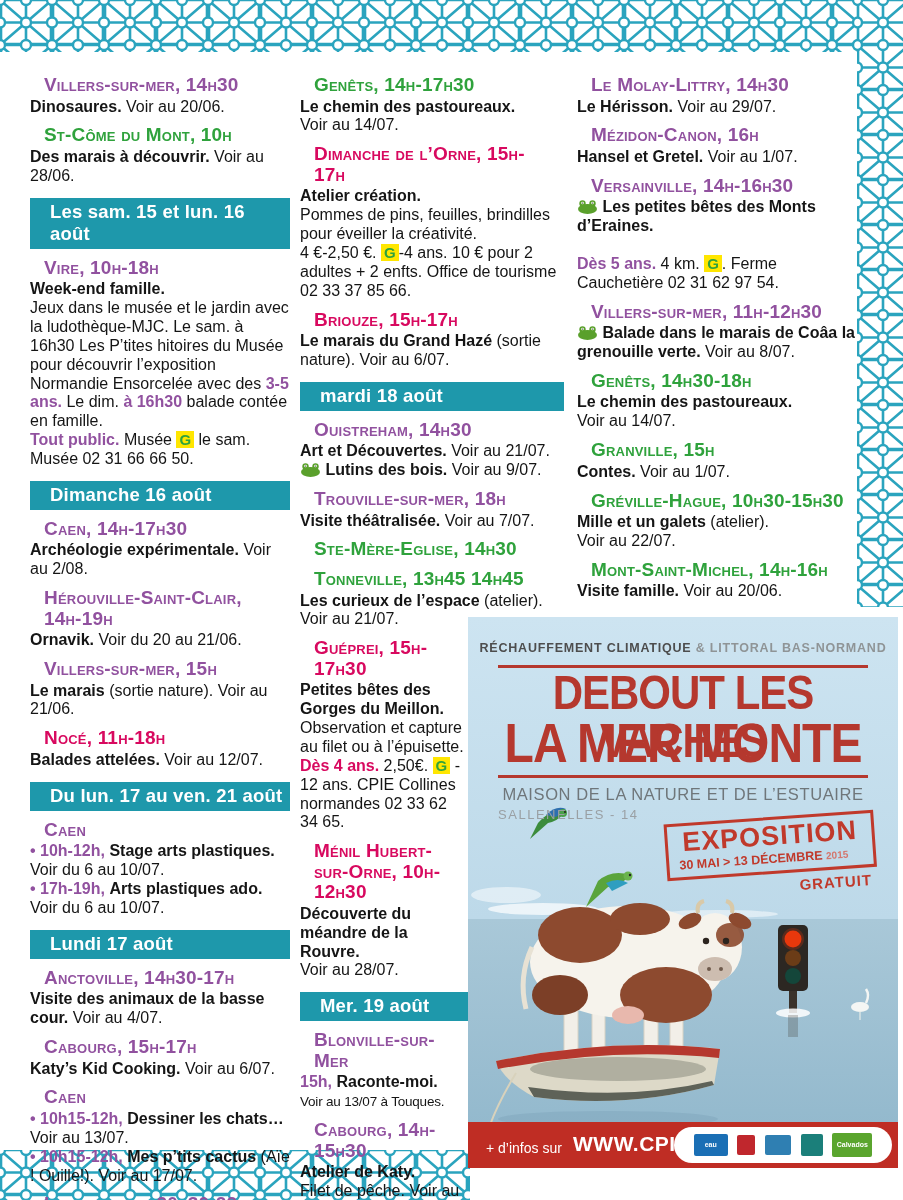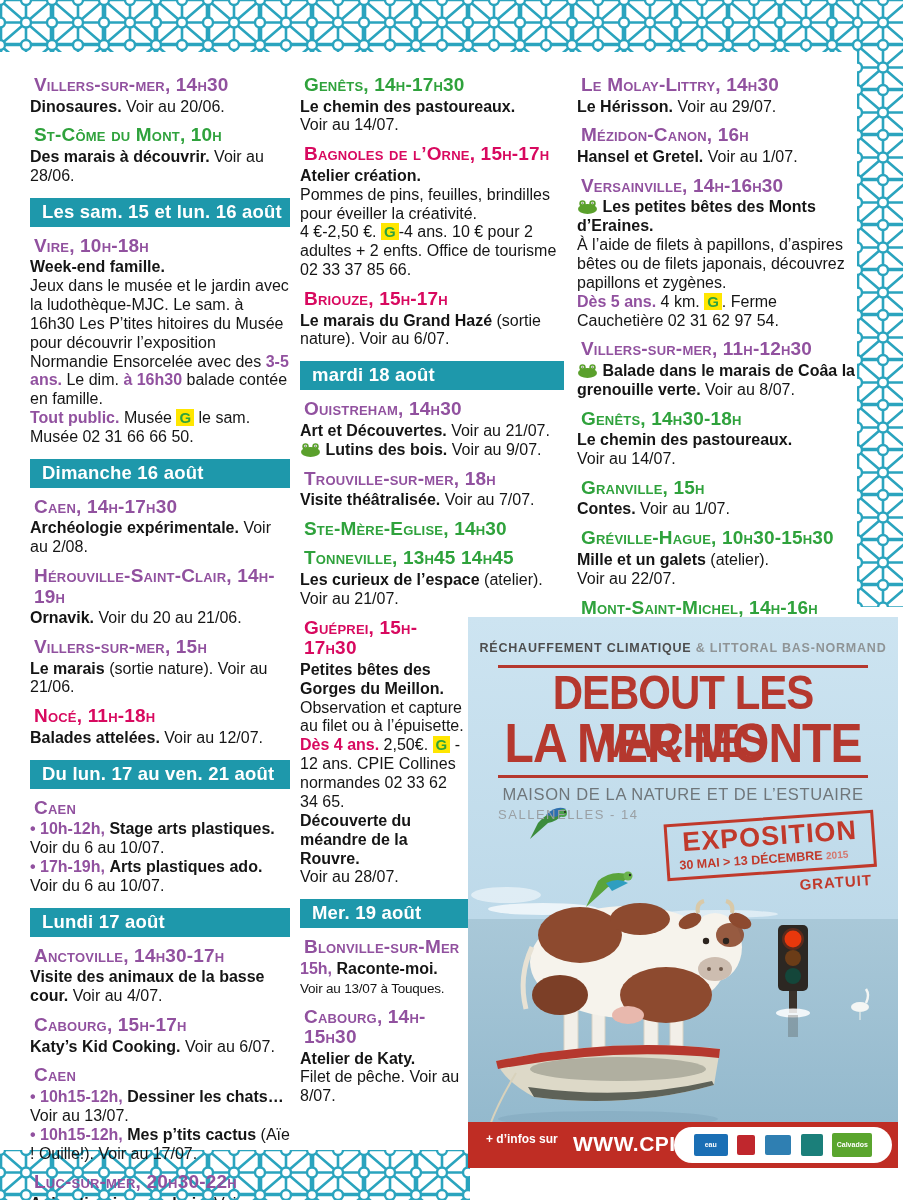--- a/index.html
+++ b/index.html
@@ -10,31 +10,31 @@
   
   .border-svg{position:absolute;display:block}
   .top-border{left:0;top:0}
   .right-strip{left:857px;top:0}
   .bottom-border{left:0;top:1150px}
   
   .col{position:absolute;top:66px}
   .col1{left:30px;width:260px}
   .col2{left:300px;width:264px}
   .col3{left:577px;width:282px}
-  .ehead{font-weight:bold;font-variant:small-caps;font-size:19px;line-height:1.08;margin:9px 4px 2px;letter-spacing:.2px}
+  .ehead{font-weight:bold;font-variant:small-caps;font-size:19px;line-height:1.08;margin:9px 14px 2px;letter-spacing:.2px}
   .h-purple{color:#91519f}
   .h-green{color:#2fa23c}
   .h-pink{color:#d8095f}
   .ebody{font-size:16px;line-height:1.18;color:#151515}
   .ebody .b{font-weight:bold}
   .ebody .i{}
   .ebody .c-purple{color:#91519f}
   .ebody .c-pink{color:#d8095f}
   .ebody .small{font-size:13.5px;letter-spacing:-.2px}
-  .banner{background:#1e98ab;color:#fff;font-weight:bold;font-size:18.5px;padding:3px 6px 4px 12px;margin:12px 0 5px;letter-spacing:.2px}
+  .banner{background:#1e98ab;color:#fff;font-weight:bold;font-size:18.5px;padding:3px 6px 4px 20px;margin:12px 0 5px;letter-spacing:.2px}
   .event.narrow,.banner.narrow{width:168px}
   .gfree{background:#ffe600;color:#2fa23c;font-weight:bold;padding:0 3px;font-size:15px}
   .frog svg{vertical-align:-2px}
   
   .poster{position:absolute;left:468px;top:617px;width:430px;height:551px;overflow:hidden;background:#cfe4f0}
   .poster .scene{position:absolute;left:0;top:0;z-index:1}
   .p-text{position:absolute;z-index:2;left:0;width:100%;text-align:center}
   .p-kicker{top:24px;font-size:12.5px;font-weight:bold;letter-spacing:.8px;color:#4d4d4d}
   .p-kicker .lite{color:#8f9496;font-weight:bold}
   .p-rule{position:absolute;z-index:2;left:7%;width:86%;height:3px;background:#b5382e}
@@ -44,21 +44,21 @@
   .t2{top:103px;font-size:48px}
   .p-sub{top:168px;font-size:16.5px;font-weight:normal;color:#6f767a;letter-spacing:.6px}
   .p-loc{top:190px;font-size:13px;color:#9aa0a4;letter-spacing:1.5px;width:86%;left:7%;text-align:left}
   .p-stamp{position:absolute;z-index:2;left:198px;top:200px;width:210px;transform:rotate(-4deg);text-align:center}
   .p-stamp .box{border:3px solid #c0392b;padding:3px 6px 5px;color:#c0392b}
   .p-stamp .exp{font-size:27px;font-weight:bold;letter-spacing:1px;line-height:1}
   .p-stamp .dates{font-size:12.5px;font-weight:bold;margin-top:2px;text-align:left;padding-left:4px}
   .p-stamp .yr{font-size:10px;color:#d4766d;font-weight:bold}
   .p-stamp .free{font-size:15px;font-weight:bold;color:#c0392b;text-align:right;margin-top:4px;padding-right:6px;letter-spacing:1px}
   .p-footer{position:absolute;z-index:3;left:0;top:505px;width:430px;height:46px;background:#bf2d24}
-  .pf-prefix{position:absolute;left:18px;top:10px;color:#fff;font-size:12px;font-weight:bold}
+  .pf-prefix{position:absolute;left:18px;top:18px;color:#fff;font-size:14px;font-weight:normal}
   .pf-url{position:absolute;left:105px;top:10px;color:#fff;font-size:21px;font-weight:bold;letter-spacing:.5px}
   .pf-pill{position:absolute;right:6px;top:5px;width:198px;height:36px;background:#fff;border-radius:18px;display:flex;align-items:center;justify-content:space-evenly;padding:0 10px}
   .pf-logo{display:block;border-radius:2px;font-size:7px;color:#fff;font-weight:bold;text-align:center;overflow:hidden;line-height:1}
 </style>
 </head>
 <body>
 
 <svg class="border-svg top-border" width="903" height="52">
   <defs>
     <pattern id="asa" width="52" height="45" patternUnits="userSpaceOnUse">
@@ -139,21 +139,21 @@
       <div class="ehead h-purple">Luc-sur-mer, 20h30-22h</div>
       <div class="ebody"><span class="b">Animation jeux en bois.</span><span> Voir au 20/07.</span></div>
     </div>
   </div>
 <div class="col col2">
     <div class="event">
       <div class="ehead h-green">Genêts, 14h-17h30</div>
       <div class="ebody"><span class="b">Le chemin des pastoureaux.</span><br><span>Voir au 14/07.</span></div>
     </div>
     <div class="event">
-      <div class="ehead h-pink">Bagnoles de l’Orne, 15h-17h</div>
+      <div class="ehead h-pink">Dimanche de l’Orne, 15h-17h</div>
       <div class="ebody"><span class="b">Atelier création.</span><br><span>Pommes de pins, feuilles, brindilles pour éveiller la créativité.</span><br><span>4 €-2,50 €. </span><span class="gfree">G</span><span>-4 ans. 10 € pour 2 adultes + 2 enfts. Office de tourisme 02 33 37 85 66.</span></div>
     </div>
     <div class="event">
       <div class="ehead h-pink">Briouze, 15h-17h</div>
       <div class="ebody"><span class="b">Le marais du Grand Hazé</span><span> (sortie nature). Voir au 6/07.</span></div>
     </div>
     <div class="banner">mardi 18 août</div>
     <div class="event">
       <div class="ehead h-purple">Ouistreham, 14h30</div>
       <div class="ebody"><span class="b">Art et Découvertes.</span><span> Voir au 21/07.</span></div>
@@ -178,20 +178,21 @@
     </div>
     <div class="event">
       <div class="ehead h-green">Tonneville, 13h45 14h45</div>
       <div class="ebody"><span class="b">Les curieux de l’espace</span><span> (atelier). Voir au 21/07.</span></div>
     </div>
     <div class="event narrow">
       <div class="ehead h-pink">Guéprei, 15h-17h30</div>
       <div class="ebody"><span class="b">Petites bêtes des Gorges du Meillon.</span><br><span>Observation et capture au filet ou à l’épuisette.</span><br><span class="b c-pink">Dès 4 ans.</span><span> 2,50€. </span><span class="gfree">G</span><span> - 12 ans. CPIE Collines normandes 02 33 62 34 65.</span></div>
     </div>
     <div class="event narrow">
+      <div class="ehead h-pink">Ménil Hubert-sur-Orne, 10h-12h30</div>
       <div class="ebody"><span class="b">Découverte du méandre de la Rouvre.</span><br><span>Voir au 28/07.</span></div>
     </div>
     <div class="banner narrow">Mer. 19 août</div>
     <div class="event narrow">
       <div class="ehead h-purple">Blonville-sur-Mer</div>
       <div class="ebody"><span class="b c-purple">15h,</span><span> </span><span class="b">Raconte-moi.</span><br><span class="small">Voir au 13/07 à Touques.</span></div>
     </div>
     <div class="event narrow">
       <div class="ehead h-purple">Cabourg, 14h-15h30</div>
       <div class="ebody"><span class="b">Atelier de Katy.</span><br><span>Filet de pêche. Voir au 8/07.</span></div>
@@ -209,21 +210,21 @@
     <div class="event">
       <div class="ehead h-purple">Versainville, 14h-16h30</div>
       <div class="ebody"><span class="frog"><svg width="21" height="15" viewBox="0 0 21 15">
             <ellipse cx="10.5" cy="10" rx="9.5" ry="5" fill="#5aa02c"></ellipse>
             <circle cx="5.5" cy="4.5" r="3.2" fill="#5aa02c"></circle>
             <circle cx="15.5" cy="4.5" r="3.2" fill="#5aa02c"></circle>
             <circle cx="5.5" cy="4" r="1.3" fill="#fff"></circle>
             <circle cx="15.5" cy="4" r="1.3" fill="#fff"></circle>
             <circle cx="5.5" cy="4" r="0.6" fill="#222"></circle>
             <circle cx="15.5" cy="4" r="0.6" fill="#222"></circle>
-          </svg></span><span> </span><span class="b">Les petites bêtes des Monts d’Eraines.</span><br><span>À l’aide de filets à papillons, d’aspires bêtes ou de filets japonais, découvrez papillons et zygènes.</span><br><span class="b c-purple">Dès 5 ans.</span><span> 4 km. </span><span class="gfree">G</span><span>. Ferme Cauchetière 02 31 62 97 54.</span></div>
+          </svg></span><span> </span><span class="b">Les petites bêtes des Monts d’Eraines.</span><br><br><span class="b c-purple">Dès 5 ans.</span><span> 4 km. </span><span class="gfree">G</span><span>. Ferme Cauchetière 02 31 62 97 54.</span></div>
     </div>
     <div class="event">
       <div class="ehead h-purple">Villers-sur-mer, 11h-12h30</div>
       <div class="ebody"><span class="frog"><svg width="21" height="15" viewBox="0 0 21 15">
             <ellipse cx="10.5" cy="10" rx="9.5" ry="5" fill="#5aa02c"></ellipse>
             <circle cx="5.5" cy="4.5" r="3.2" fill="#5aa02c"></circle>
             <circle cx="15.5" cy="4.5" r="3.2" fill="#5aa02c"></circle>
             <circle cx="5.5" cy="4" r="1.3" fill="#fff"></circle>
             <circle cx="15.5" cy="4" r="1.3" fill="#fff"></circle>
             <circle cx="5.5" cy="4" r="0.6" fill="#222"></circle>

